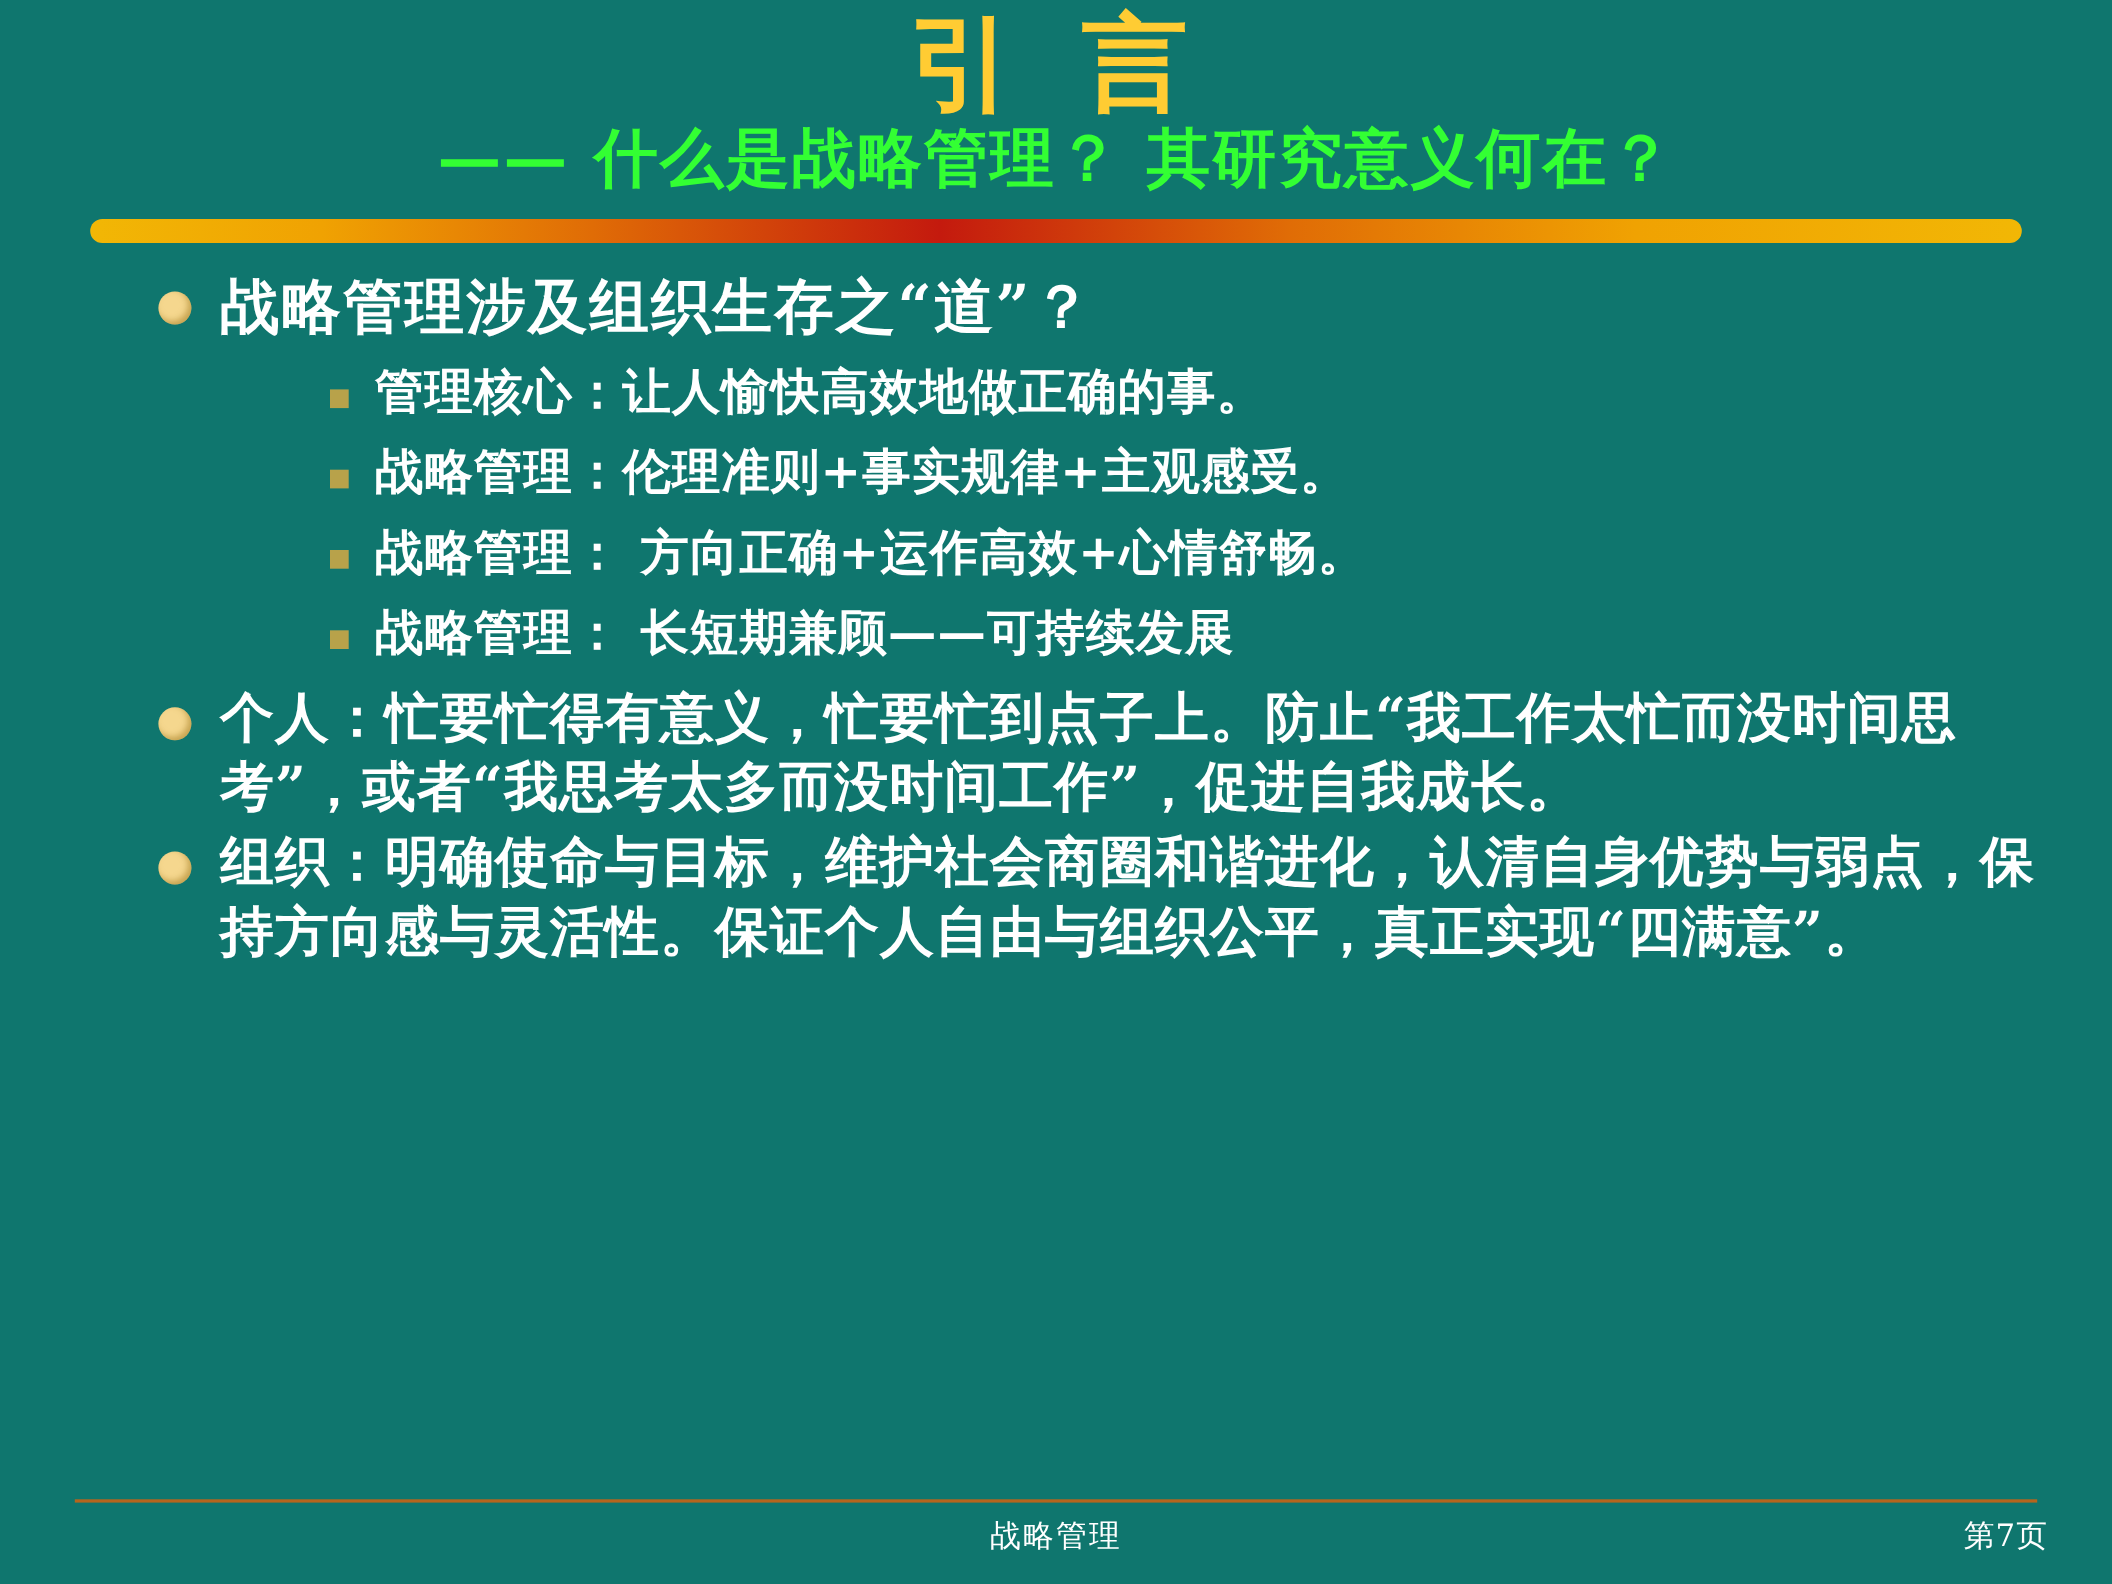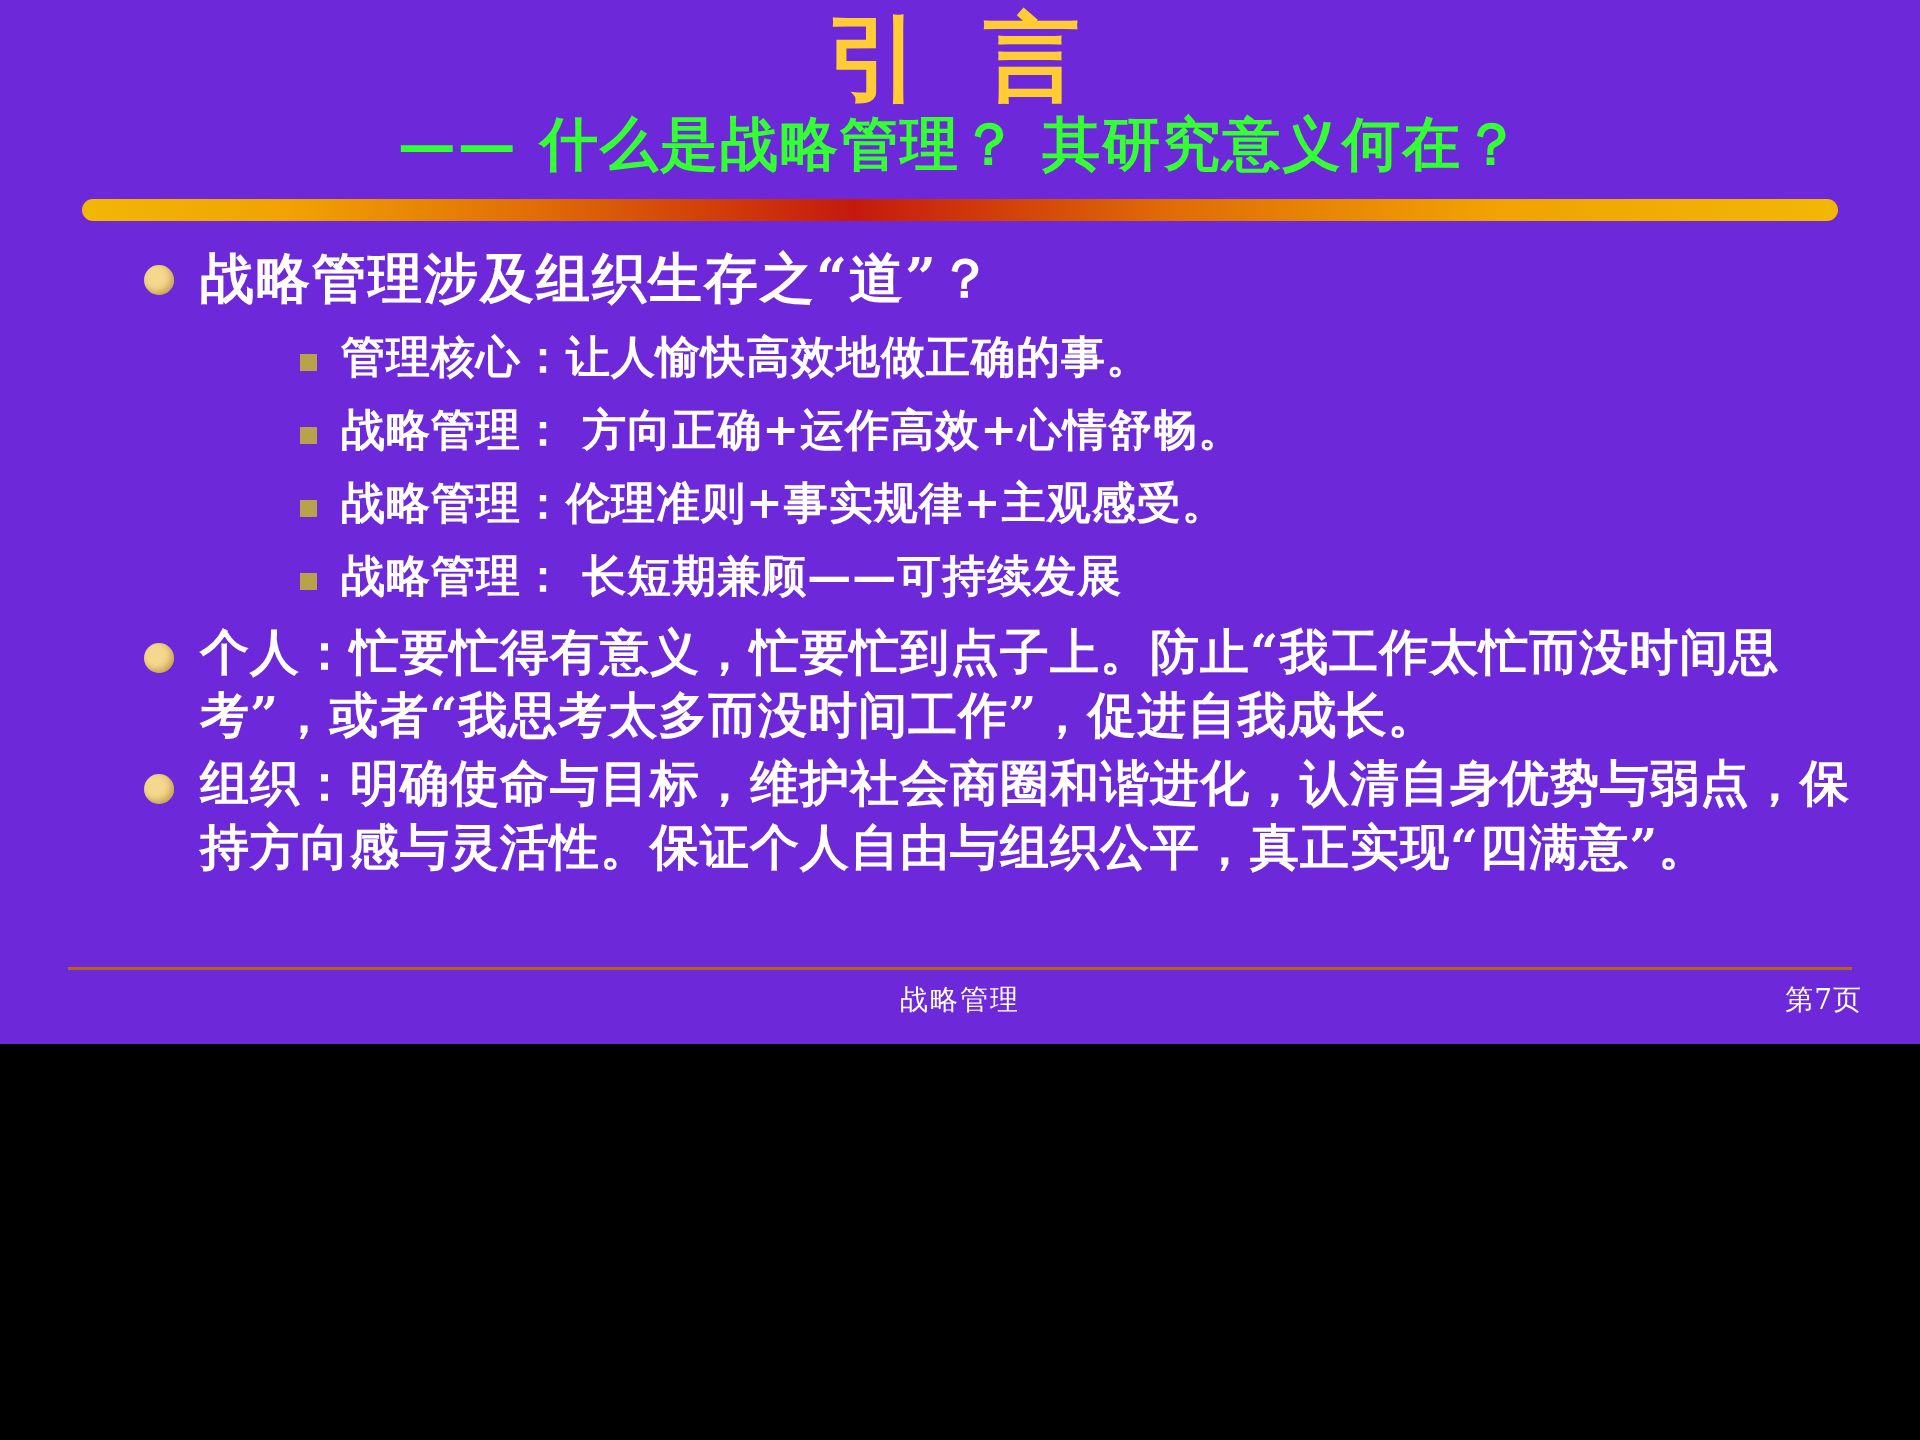--- a/index.html
+++ b/index.html
@@ -12,22 +12,22 @@
     height: 1440px;
     overflow: hidden;
     font-family: "DejaVu Serif", "Liberation Serif", serif;
     color: #ffffff;
     position: relative;
   }
 
   .slide {
     position: relative;
     width: 1920px;
-    height: 1044px;
-    background: #6d28d9;
+    height: 1440px;
+    background: #0f766e;
     box-sizing: border-box;
   }
 
   
   .title-main {
     text-align: center;
     font-size: 96px;
     line-height: 1.05;
     color: #ffcc33;
     font-weight: bold;
@@ -167,25 +167,25 @@
       <span class="txt">战略管理涉及组织生存之“道”？</span>
     </div>
 
     <div class="sub-list">
       <div class="lvl2">
         <span class="sq"></span>
         <span class="txt">管理核心：让人愉快高效地做正确的事。</span>
       </div>
       <div class="lvl2">
         <span class="sq"></span>
+        <span class="txt">战略管理：伦理准则+事实规律+主观感受。</span>
+      </div>
+      <div class="lvl2">
+        <span class="sq"></span>
         <span class="txt">战略管理： 方向正确+运作高效+心情舒畅。</span>
-      </div>
-      <div class="lvl2">
-        <span class="sq"></span>
-        <span class="txt">战略管理：伦理准则+事实规律+主观感受。</span>
       </div>
       <div class="lvl2">
         <span class="sq"></span>
         <span class="txt">战略管理： 长短期兼顾——可持续发展</span>
       </div>
     </div>
 
     <div class="lvl1">
       <span class="dot"></span>
       <span class="txt">个人：忙要忙得有意义，忙要忙到点子上。防止“我工作太忙而没时间思考”，或者“我思考太多而没时间工作”，促进自我成长。</span>

